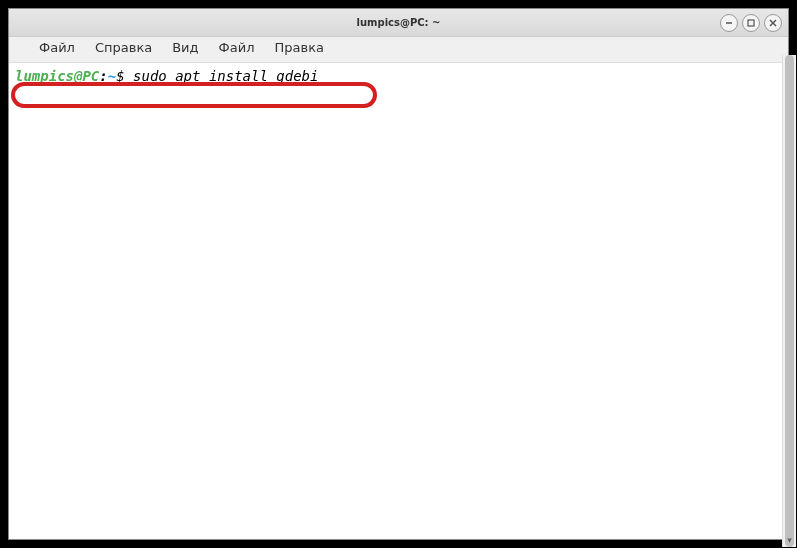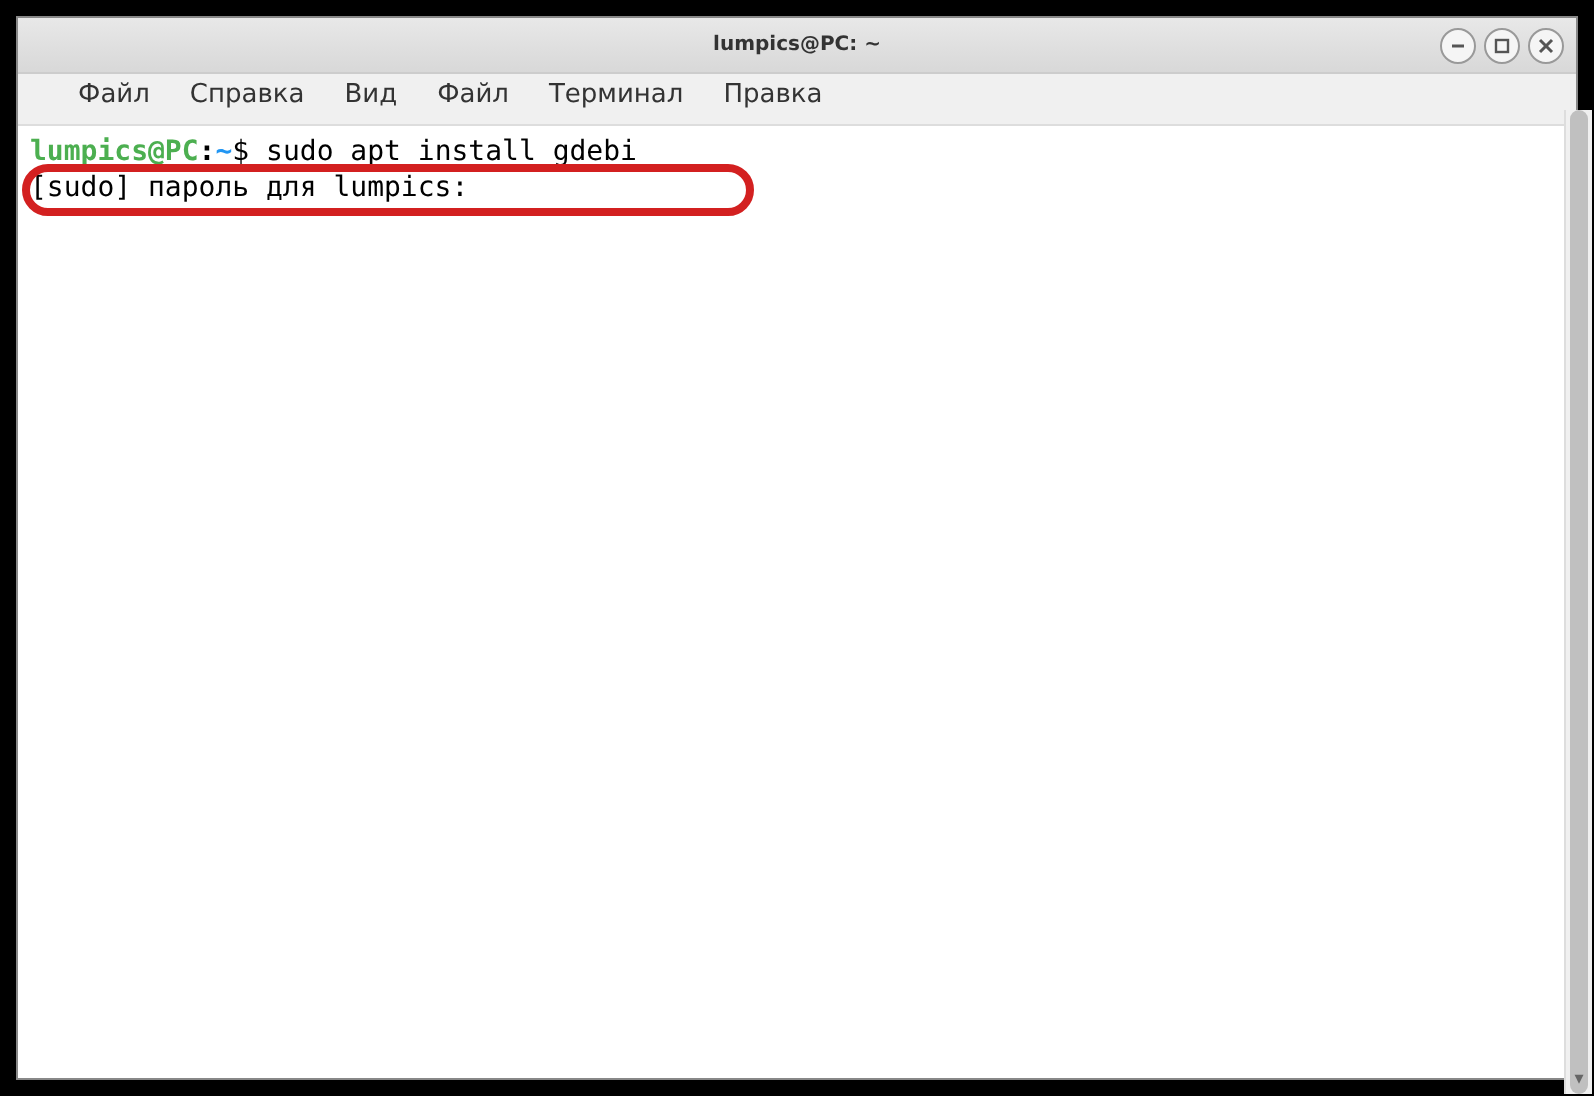--- a/index.html
+++ b/index.html
@@ -89,20 +89,21 @@
       padding: 4px 6px;
       font-family: "DejaVu Sans Mono", "Liberation Mono", monospace;
       font-size: 14px;
       line-height: 1.3;
       position: relative;
       color: #000;
     }
     
     .term-line {
       white-space: pre;
+      font-style: italic;
     }
     
     .prompt-user {
       color: #4CAF50;
       font-weight: bold;
     }
     
     .prompt-sep {
       color: #000;
       font-weight: bold;
@@ -190,27 +191,25 @@
           </svg>
       </div>
     </div>
   </div>
 
   <div class="menubar">
     <div class="menu-item">Файл</div>
     <div class="menu-item">Справка</div>
     <div class="menu-item">Вид</div>
     <div class="menu-item">Файл</div>
-    <div class="menu-item">Терминал</div>
     <div class="menu-item">Правка</div>
   </div>
 
   <div class="terminal-content">
     <div class="term-line"><span class="prompt-user">lumpics@PC</span><span class="prompt-sep">:</span><span class="prompt-path">~</span><span class="prompt-dollar">$ </span><span class="cmd-text">sudo apt install gdebi</span></div>
-    <div class="term-line"><span>[sudo] пароль для lumpics: </span></div>
 
     <div class="highlight-box"></div>
   </div>
 
   <div class="scrollbar">
     <div class="scrollbar-thumb"></div>
     <div class="scrollbar-arrow" style="bottom:0">▾</div>
   </div>
 
 </div>

